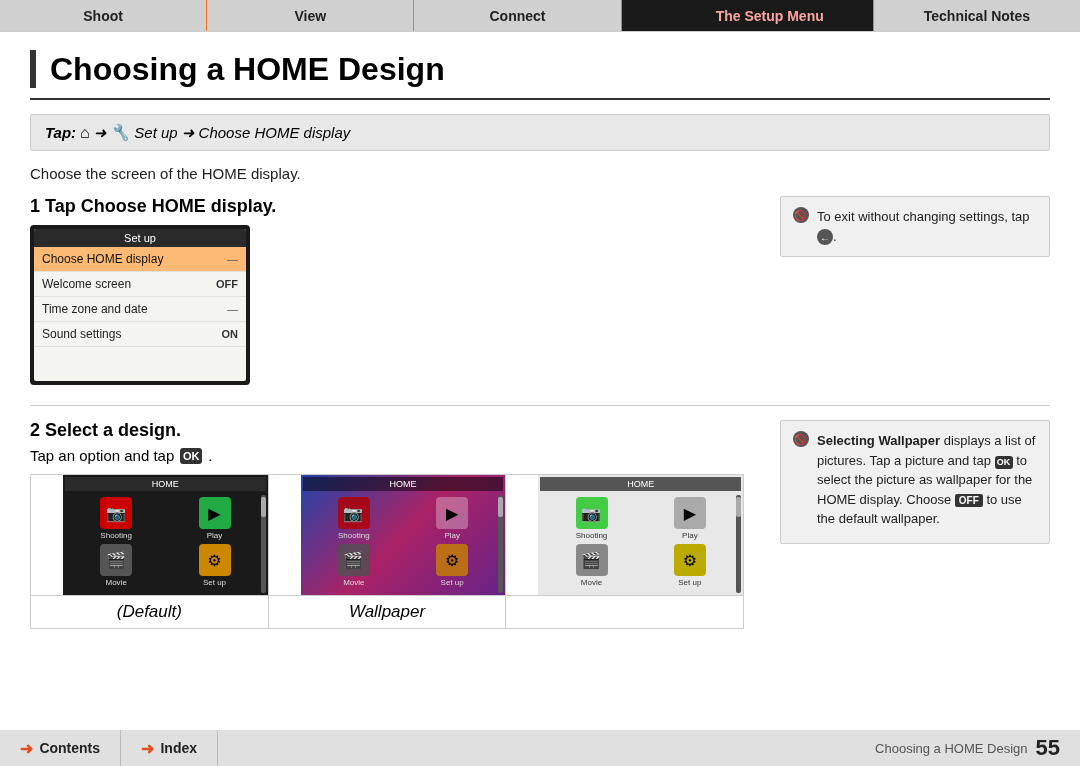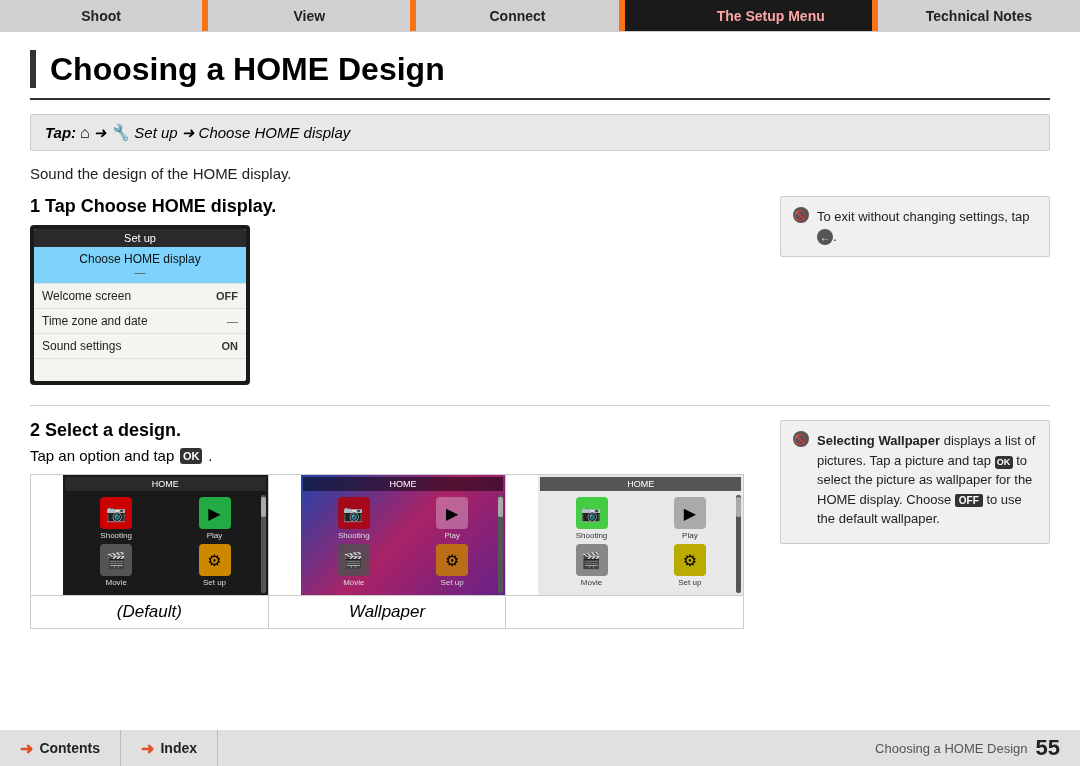--- a/index.html
+++ b/index.html
@@ -20,21 +20,21 @@
       border-bottom: 1px solid #ccc;
     }
     .top-nav-item {
       flex: 1;
       display: flex;
       align-items: center;
       justify-content: center;
       font-size: 14px;
       font-weight: bold;
       background: #d0d0d0;
-      border-right: 6px solid #f97316;
+      border-right: 1px solid #f97316;
       color: #222;
     }
     .top-nav-item.active {
       background: #1a1a1a;
       color: #fca5a5;
       padding-left: 45px;
     }
     .top-nav-item:last-child { border-right: none; }
 
     
@@ -148,23 +148,22 @@
     .menu-item {
       display: flex;
       justify-content: space-between;
       align-items: center;
       padding: 5px 8px;
       font-size: 12px;
       border-bottom: 1px solid #e0e0e0;
       color: #222;
     }
     .menu-item.selected {
-      background: #7dd3fc;
+      background: #fdba74;
       color: #111;
-      flex-direction: column;
     }
     .menu-item-value {
       font-size: 11px;
       color: #555;
     }
     .menu-item-value.off { color: #333; font-weight: bold; }
     .menu-item-value.on { color: #333; font-weight: bold; }
 
     
     .step1-layout {
@@ -424,21 +423,21 @@
   </div>
 
   <div class="tap-instruction">
     <span class="tap-word">Tap:</span>
     <span style="font-size:16px;">⌂</span>
     <span>➜</span>
     <span style="font-size:16px;">🔧</span>
     <span>Set up ➜ Choose HOME display</span>
   </div>
 
-  <div class="description">Sound the design of the HOME display.</div>
+  <div class="description">Choose the screen of the HOME display.</div>
 
   <div class="step1-layout">
     <div class="left-col">
       <div class="step-heading">
         <span>1 Tap Choose HOME display.</span>
       </div>
 
       <div class="device-screen">
         <div class="device-inner">
           <div class="device-title-bar">Set up</div>

